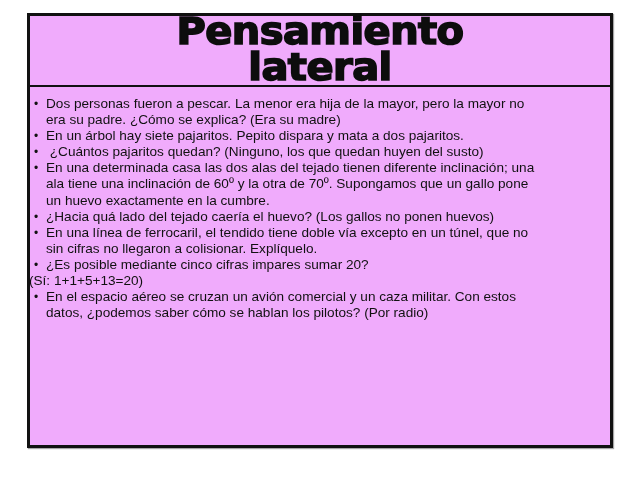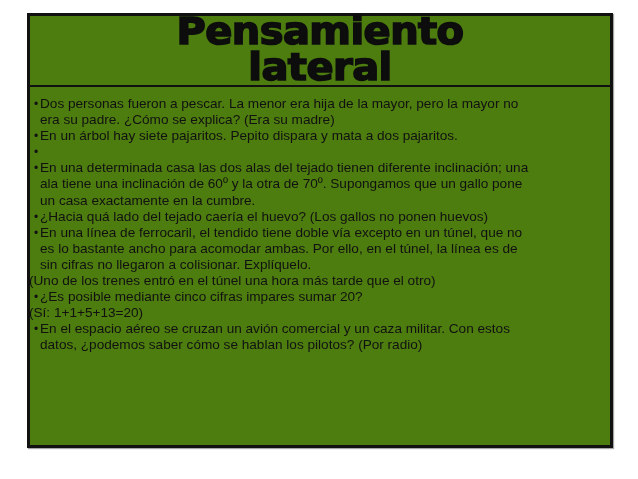--- a/index.html
+++ b/index.html
@@ -16,21 +16,21 @@
     color: #111111;
   }
   .slide-box {
     position: absolute;
     left: 27px;
     top: 13px;
     width: 580px;
     height: 429px;
     border: 3px solid #111111;
     box-shadow: 1px 1px 1px rgba(0,0,0,0.35);
-    background: #4d7c0f;
+    background: #f0abfc;
   }
   .title-area {
     position: absolute;
     left: 0;
     top: 0;
     width: 100%;
     height: 69px;
     border-bottom: 2px solid #111111;
     text-align: center;
   }
@@ -65,21 +65,21 @@
     color: #111111;
   }
   .line .bullet {
     position: absolute;
     left: 4px;
     top: 0;
     font-size: 12px;
   }
   .line .txt {
     position: absolute;
-    left: 10px;
+    left: 16px;
     top: 0;
   }
   .line.plain .txt {
     left: -1px;
   }
 </style>
 </head>
 <body>
 
 <div class="slide-box">
@@ -95,47 +95,42 @@
     </div>
     <div class="line">
       <span class="txt">era su padre. ¿Cómo se explica? (Era su madre)</span>
     </div>
     <div class="line">
       <span class="bullet">•</span>
       <span class="txt">En un árbol hay siete pajaritos. Pepito dispara y mata a dos pajaritos.</span>
     </div>
     <div class="line">
       <span class="bullet">•</span>
+      <span class="txt" style="white-space:pre;"> ¿Cuántos pajaritos quedan? (Ninguno, los que quedan huyen del susto)</span>
     </div>
     <div class="line">
       <span class="bullet">•</span>
       <span class="txt">En una determinada casa las dos alas del tejado tienen diferente inclinación; una</span>
     </div>
     <div class="line">
       <span class="txt">ala tiene una inclinación de 60º y la otra de 70º. Supongamos que un gallo pone</span>
     </div>
     <div class="line">
-      <span class="txt">un casa exactamente en la cumbre.</span>
+      <span class="txt">un huevo exactamente en la cumbre.</span>
     </div>
     <div class="line">
       <span class="bullet">•</span>
       <span class="txt">¿Hacia quá lado del tejado caería el huevo? (Los gallos no ponen huevos)</span>
     </div>
     <div class="line">
       <span class="bullet">•</span>
       <span class="txt">En una línea de ferrocaril, el tendido tiene doble vía excepto en un túnel, que no</span>
     </div>
     <div class="line">
-      <span class="txt">es lo bastante ancho para acomodar ambas. Por ello, en el túnel, la línea es de</span>
-    </div>
-    <div class="line">
       <span class="txt">sin cifras no llegaron a colisionar. Explíquelo.</span>
-    </div>
-    <div class="line plain">
-      <span class="txt">(Uno de los trenes entró en el túnel una hora más tarde que el otro)</span>
     </div>
     <div class="line">
       <span class="bullet">•</span>
       <span class="txt">¿Es posible mediante cinco cifras impares sumar 20?</span>
     </div>
     <div class="line plain">
       <span class="txt">(Sí: 1+1+5+13=20)</span>
     </div>
     <div class="line">
       <span class="bullet">•</span>

